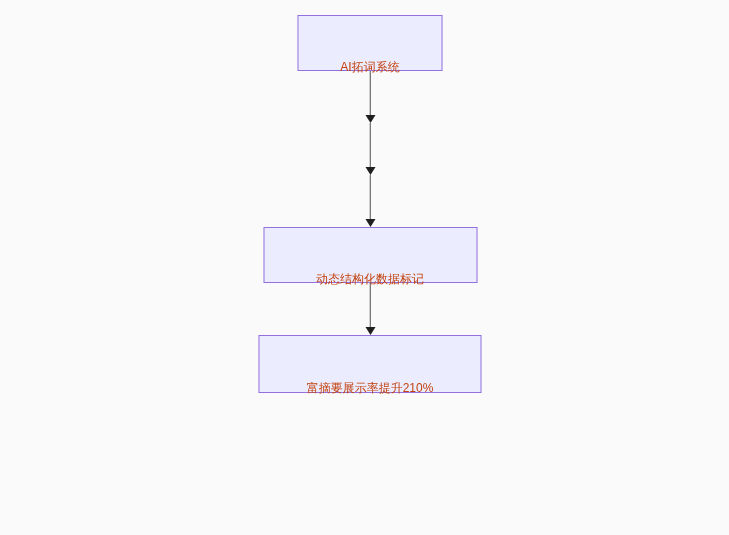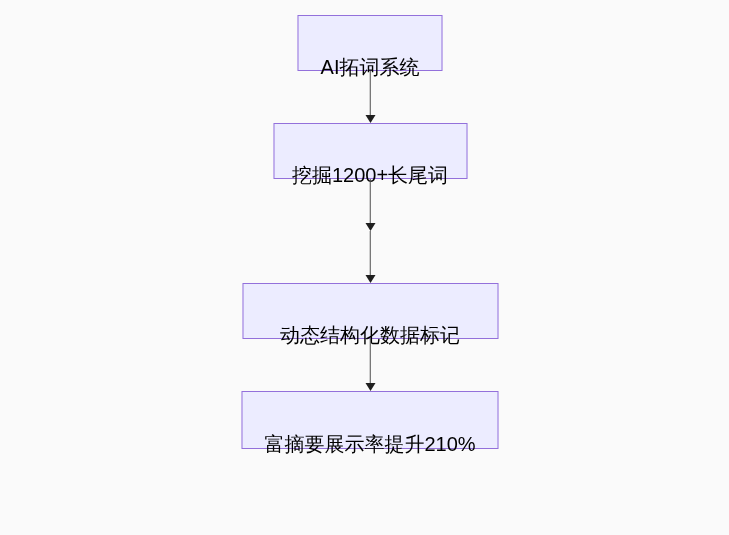--- a/index.html
+++ b/index.html
@@ -27,31 +27,31 @@
     box-sizing: border-box;
     height: 56px;
     background: #ECECFF;
     border: 1px solid #9370DB;
     display: flex;
     align-items: center;
     justify-content: center;
     flex-shrink: 0;
   }
   .node span {
-    font-size: 20px;
-    color: #000000;
+    font-size: 12px;
+    color: #c2410c;
     white-space: nowrap;
     line-height: 1;
     margin-top: 48px;
   }
   .node.n1 { width: 145px; }
   .node.n2 { width: 194px; }
   .node.n3 { width: 218px; }
-  .node.n4 { width: 256px; }
-  .node.n5 { width: 257px; height: 58px; }
+  .node.n4 { width: 214px; }
+  .node.n5 { width: 223px; height: 58px; }
   .arrow {
     position: relative;
     width: 12px;
     height: 52px;
     flex-shrink: 0;
   }
   .arrow .line {
     position: absolute;
     left: 50%;
     transform: translateX(-50%);
@@ -79,23 +79,20 @@
 
   <div class="node n1">
     <span>AI拓词系统</span>
   </div>
 
   <div class="arrow">
     <span class="line"></span>
     <span class="head"></span>
   </div>
 
-  <div class="node n2">
-    <span>挖掘1200+长尾词</span>
-  </div>
 
   <div class="arrow">
     <span class="line"></span>
     <span class="head"></span>
   </div>
 
 
   <div class="arrow">
     <span class="line"></span>
     <span class="head"></span>

